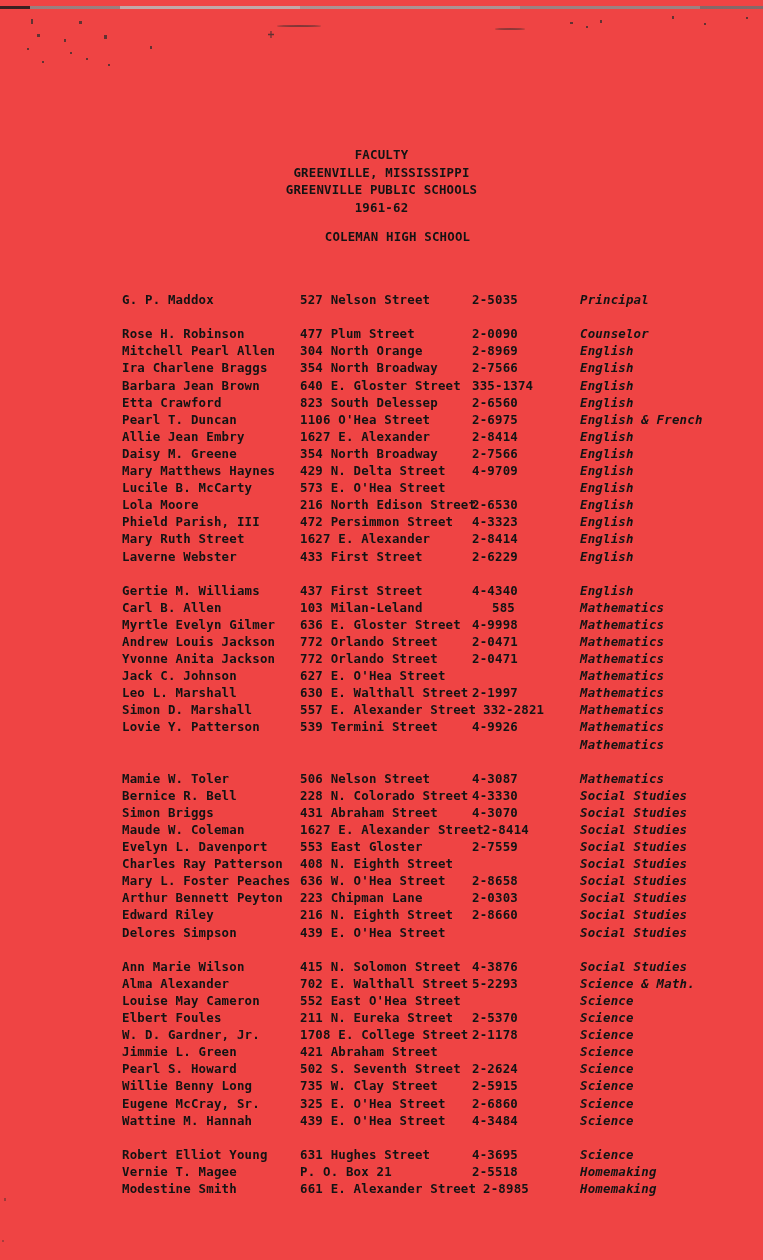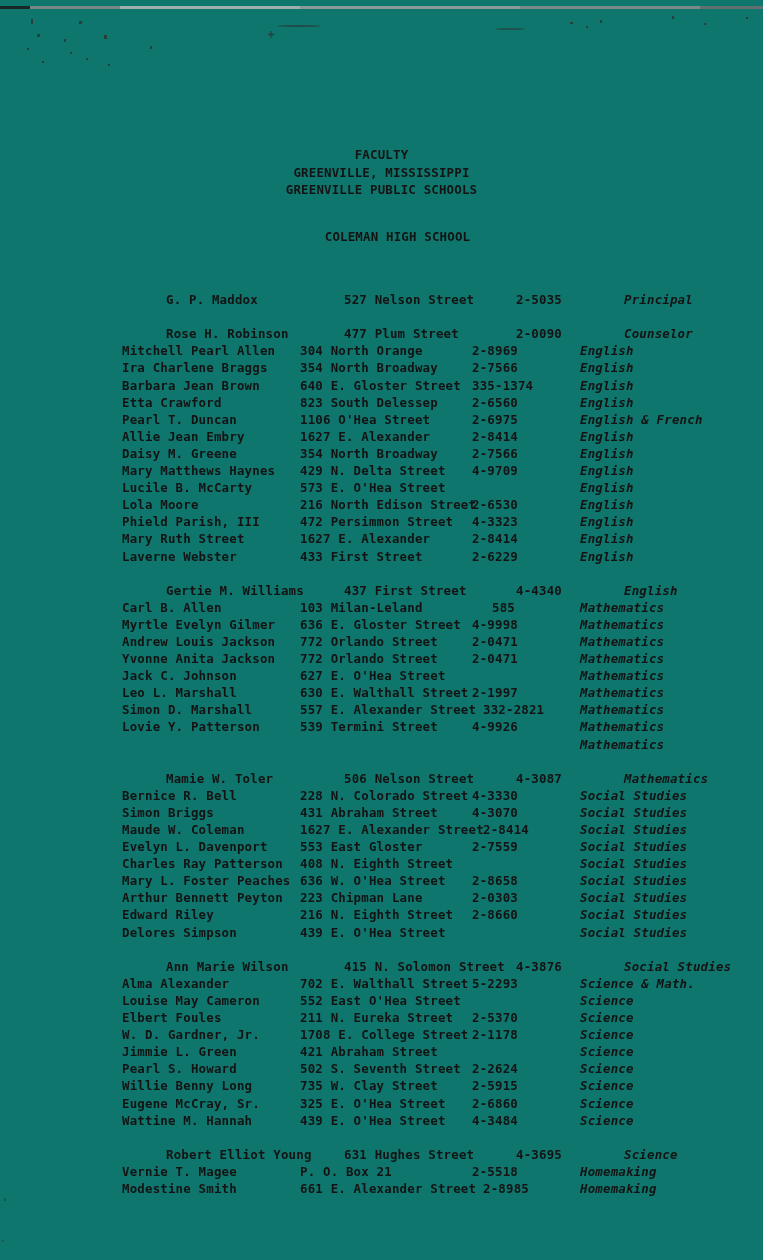--- a/index.html
+++ b/index.html
@@ -7,21 +7,21 @@
     padding: 0;
     background: #ffffff;
   }
   body {
     font-family: "DejaVu Sans Mono", "Liberation Mono", monospace;
   }
   #page {
     position: relative;
     width: 763px;
     height: 1260px;
-    background: #0f766e;
+    background: #ef4444;
     overflow: hidden;
   }
   
   .edge-top {
     position: absolute;
     top: 6px; left: 0; width: 763px; height: 3px;
     background: linear-gradient(90deg,
       #1a1a1a 0px, #1a1a1a 30px,
       #8a8a8a 30px, #8a8a8a 120px,
       #b9b9b9 120px, #b9b9b9 300px,
@@ -66,21 +66,21 @@
     top: 274px;
     left: 0;
     width: 763px;
   }
   .row {
     position: relative;
     height: 17.1px;
     white-space: pre;
   }
   .row.gap { height: 34.2px; }
-  .row.gap .c { top: 17.1px; margin-left: 44px; }
+  .row.gap .c { top: 17.1px; }
   .c {
     position: absolute;
     top: 0;
     font-weight: bold;
     white-space: pre;
   }
   .c-name    { left: 122px; }
   .c-addr    { left: 300px; }
   .c-phone   { left: 472px; }
   .c-subject { left: 580px; font-style: italic; }
@@ -119,20 +119,21 @@
   <div class="speck" style="left:4px;top:1198px;width:2px;height:3px;opacity:0.4;"></div>
   <div class="speck" style="left:2px;top:1240px;width:2px;height:2px;opacity:0.35;"></div>
   <div class="speck" style="left:168px;top:1118px;width:2px;height:2px;opacity:0.4;"></div>
 
   <div class="doc">
 
     <div class="title-block">
       <div>FACULTY</div>
       <div>GREENVILLE, MISSISSIPPI</div>
       <div>GREENVILLE PUBLIC SCHOOLS</div>
+      <div>1961-62</div>
     </div>
 
     <div class="school-line">COLEMAN HIGH SCHOOL</div>
 
     <div class="roster" id="roster">
         <div class="row gap"><span class="c c-name">G. P. Maddox</span><span class="c c-addr">527 Nelson Street</span><span class="c c-phone">2-5035</span><span class="c c-subject">Principal</span></div>
         <div class="row gap"><span class="c c-name">Rose H. Robinson</span><span class="c c-addr">477 Plum Street</span><span class="c c-phone">2-0090</span><span class="c c-subject">Counselor</span></div>
         <div class="row"><span class="c c-name">Mitchell Pearl Allen</span><span class="c c-addr">304 North Orange</span><span class="c c-phone">2-8969</span><span class="c c-subject">English</span></div>
         <div class="row"><span class="c c-name">Ira Charlene Braggs</span><span class="c c-addr">354 North Broadway</span><span class="c c-phone">2-7566</span><span class="c c-subject">English</span></div>
         <div class="row"><span class="c c-name">Barbara Jean Brown</span><span class="c c-addr">640 E. Gloster Street</span><span class="c c-phone">335-1374</span><span class="c c-subject">English</span></div>

